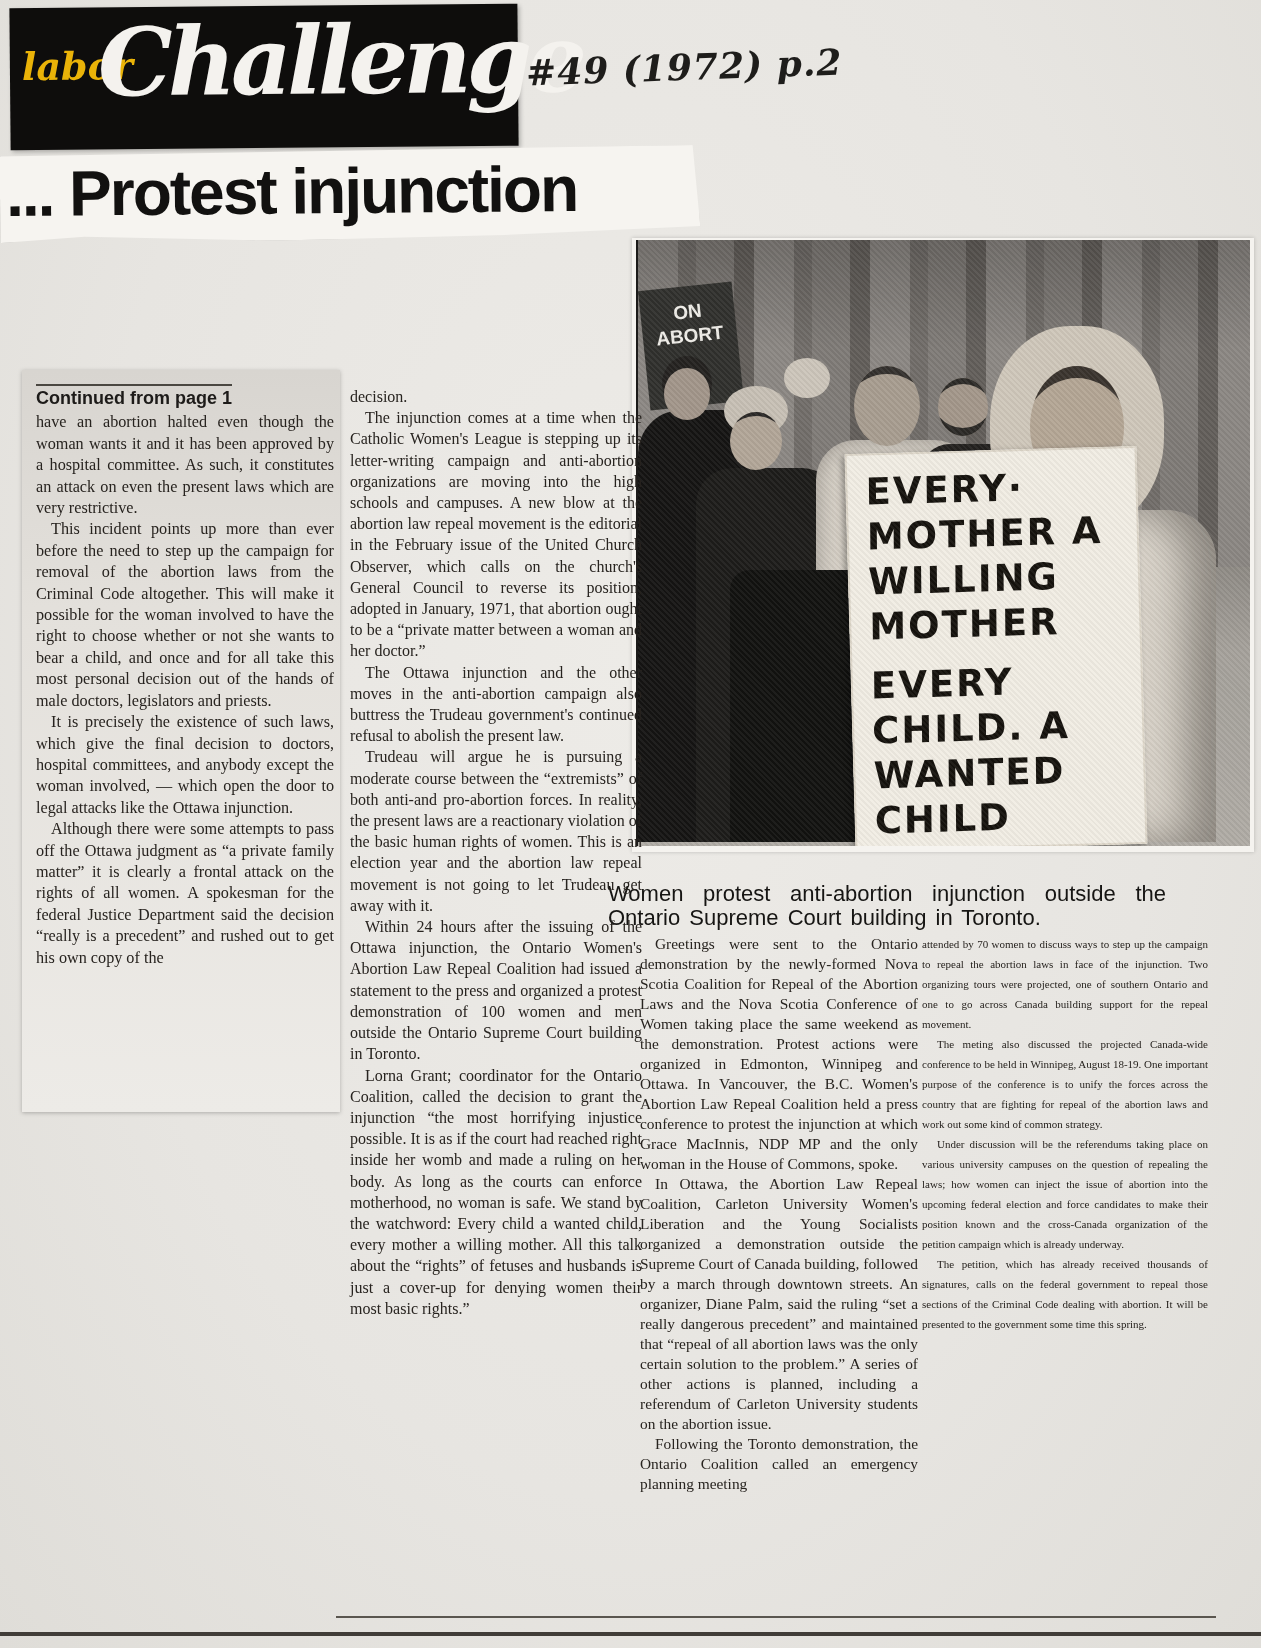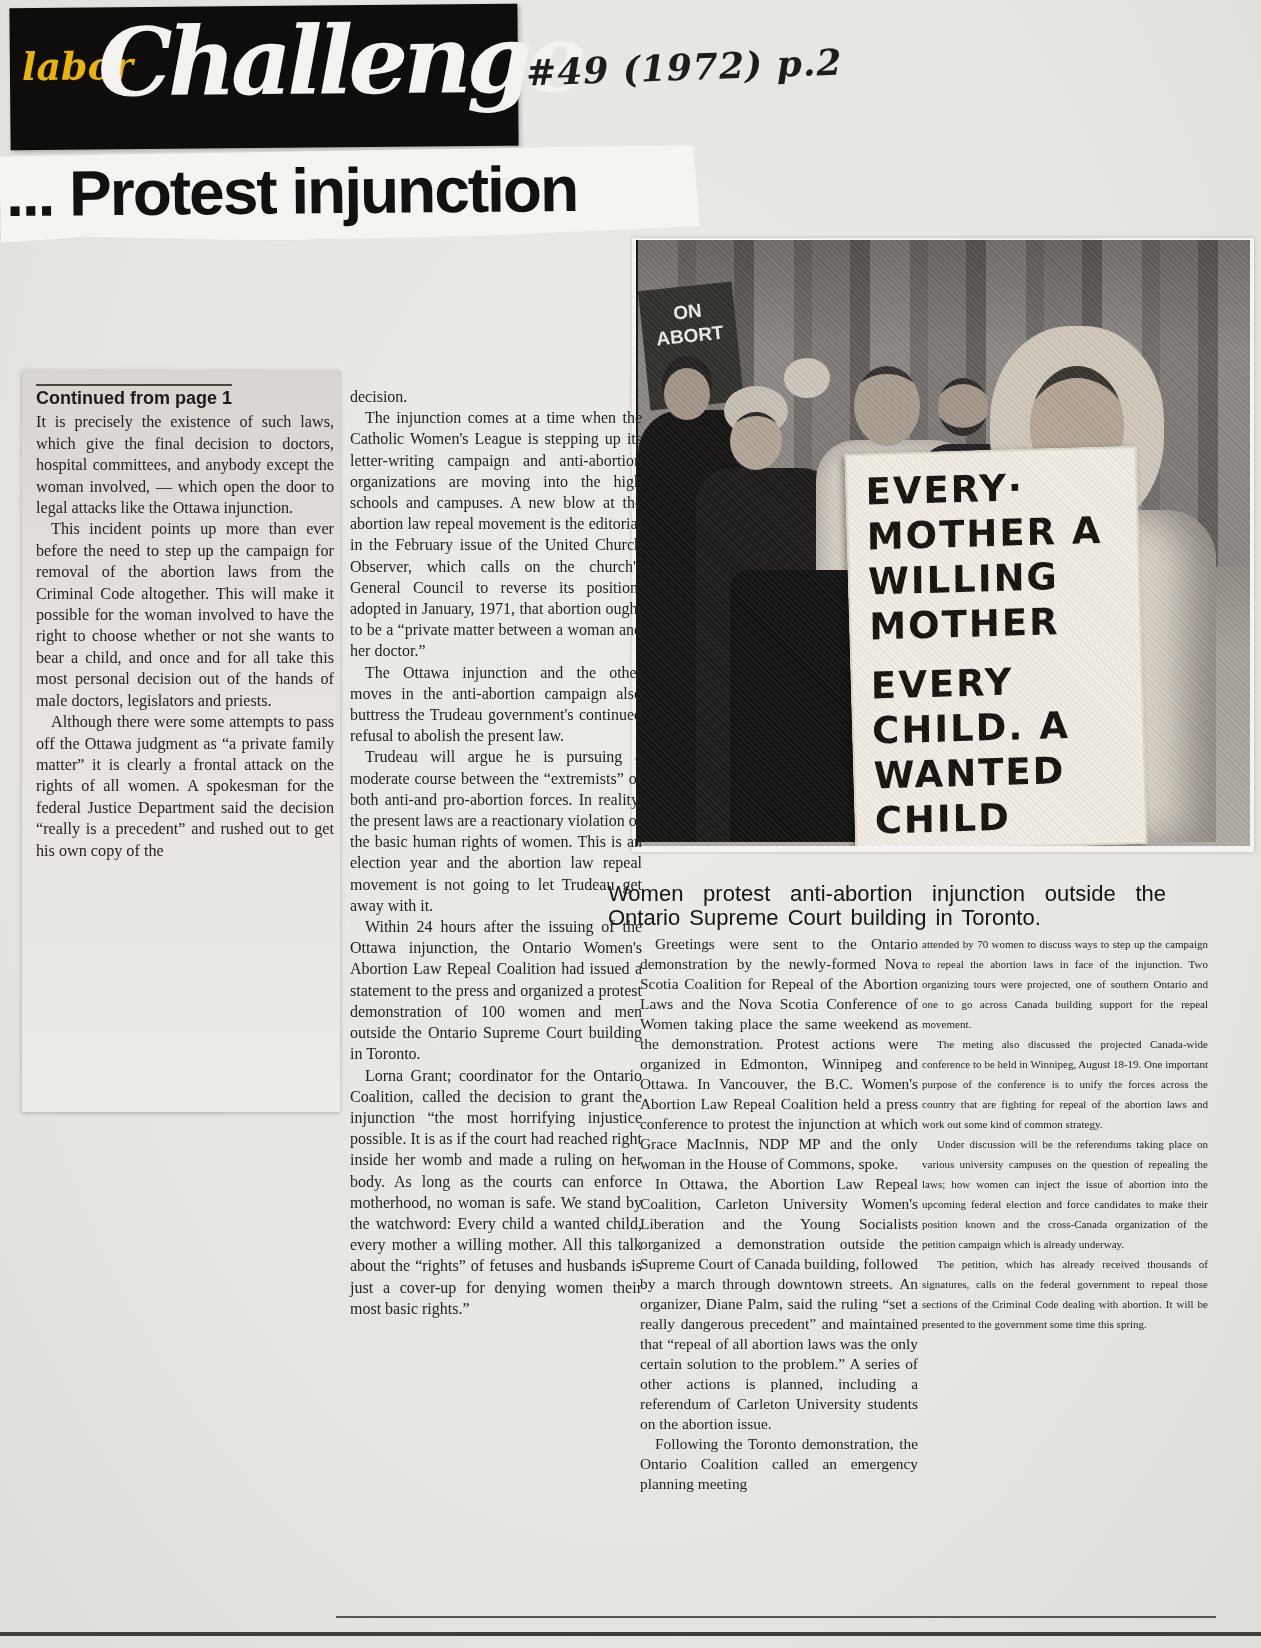--- a/index.html
+++ b/index.html
@@ -139,22 +139,23 @@
       <div class="grain"></div>
     </div>
   </div>
 
   <div class="photo-caption">Women protest anti-abortion injunction outside the Ontario Supreme Court building in Toronto.</div>
 
   <div class="clip1-bg"></div>
   <div class="col col1">
     <div class="continued">Continued from page 1</div>
     <div class="cont-first">
+        <p>have an abortion halted even though the woman wants it and it has been approved by a hospital committee. As such, it constitutes an attack on even the present laws which are very restrictive.</p>
+        <p>This incident points up more than ever before the need to step up the campaign for removal of the abortion laws from the Criminal Code altogether. This will make it possible for the woman involved to have the right to choose whether or not she wants to bear a child, and once and for all take this most personal decision out of the hands of male doctors, legislators and priests.</p>
         <p>It is precisely the existence of such laws, which give the final decision to doctors, hospital committees, and anybody except the woman involved, — which open the door to legal attacks like the Ottawa injunction.</p>
-        <p>This incident points up more than ever before the need to step up the campaign for removal of the abortion laws from the Criminal Code altogether. This will make it possible for the woman involved to have the right to choose whether or not she wants to bear a child, and once and for all take this most personal decision out of the hands of male doctors, legislators and priests.</p>
         <p>Although there were some attempts to pass off the Ottawa judgment as “a private family matter” it is clearly a frontal attack on the rights of all women. A spokesman for the federal Justice Department said the decision “really is a precedent” and rushed out to get his own copy of the</p>
       </div>
   </div>
 
   <div class="col col2 cont-first">
       <p>decision.</p>
       <p>The injunction comes at a time when the Catholic Women's League is stepping up its letter-writing campaign and anti-abortion organizations are moving into the high schools and campuses. A new blow at the abortion law repeal movement is the editorial in the February issue of the United Church Observer, which calls on the church's General Council to reverse its position, adopted in January, 1971, that abortion ought to be a “private matter between a woman and her doctor.”</p>
       <p>The Ottawa injunction and the other moves in the anti-abortion campaign also buttress the Trudeau government's continued refusal to abolish the present law.</p>
       <p>Trudeau will argue he is pursuing a moderate course between the “extremists” of both anti-and pro-abortion forces. In reality, the present laws are a reactionary violation of the basic human rights of women. This is an election year and the abortion law repeal movement is not going to let Trudeau get away with it.</p>
       <p>Within 24 hours after the issuing of the Ottawa injunction, the Ontario Women's Abortion Law Repeal Coalition had issued a statement to the press and organized a protest demonstration of 100 women and men outside the Ontario Supreme Court building in Toronto.</p>

